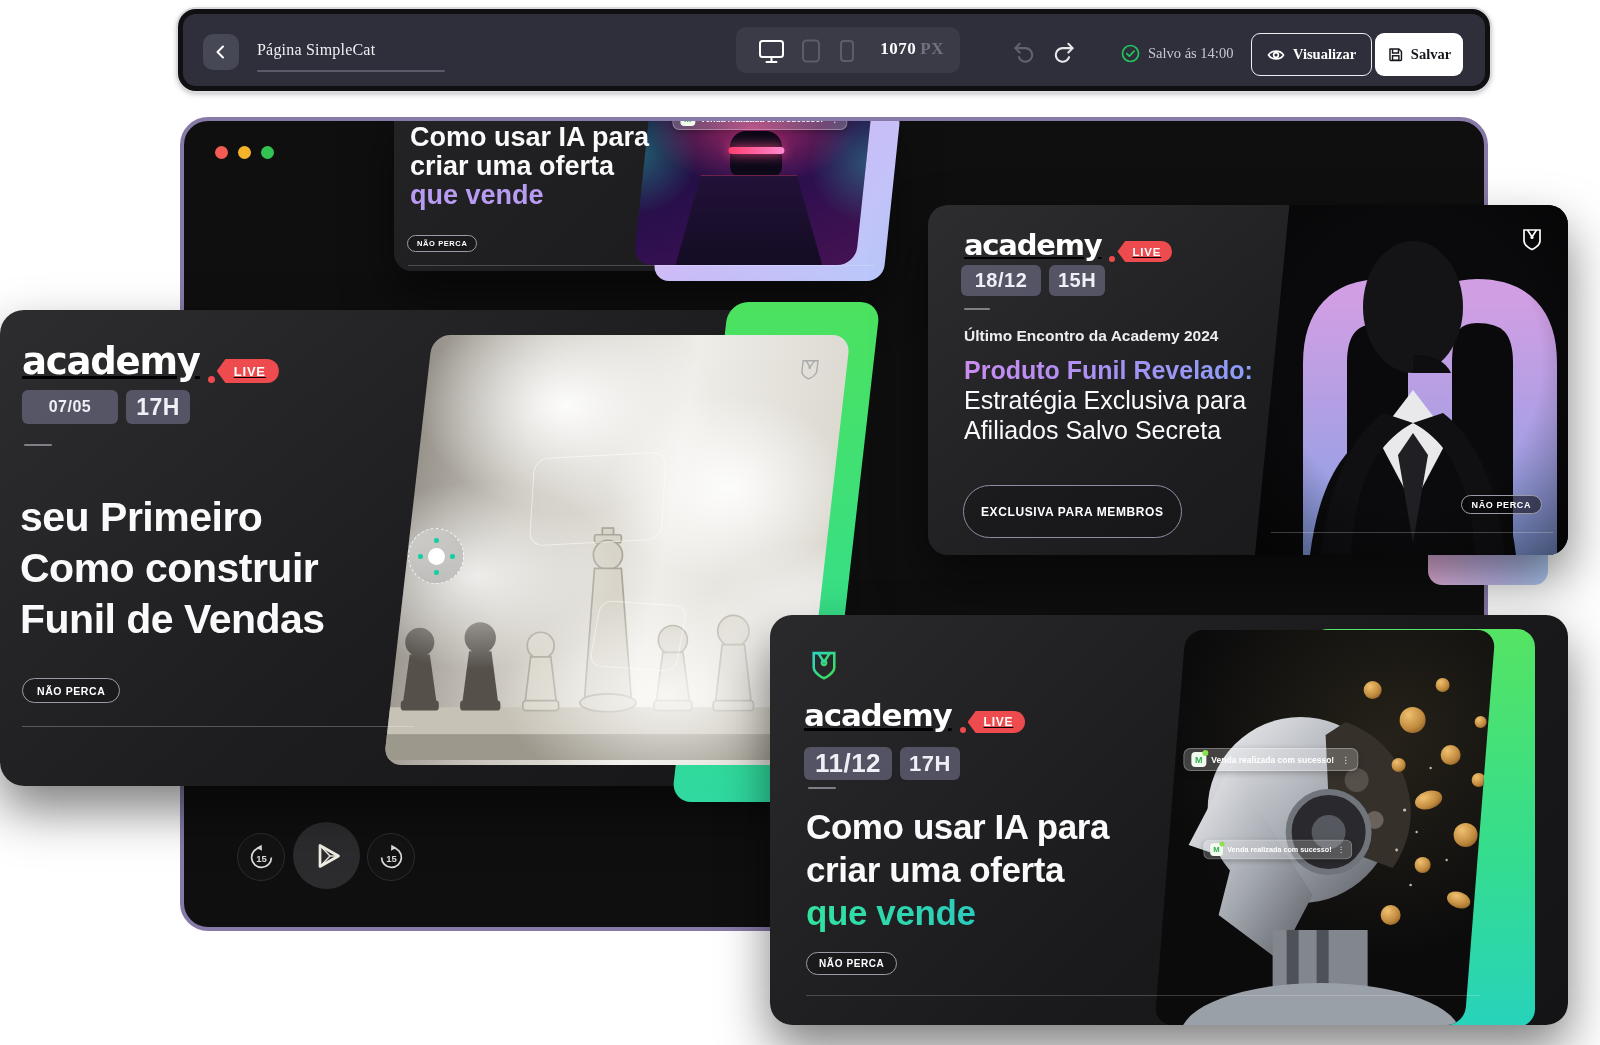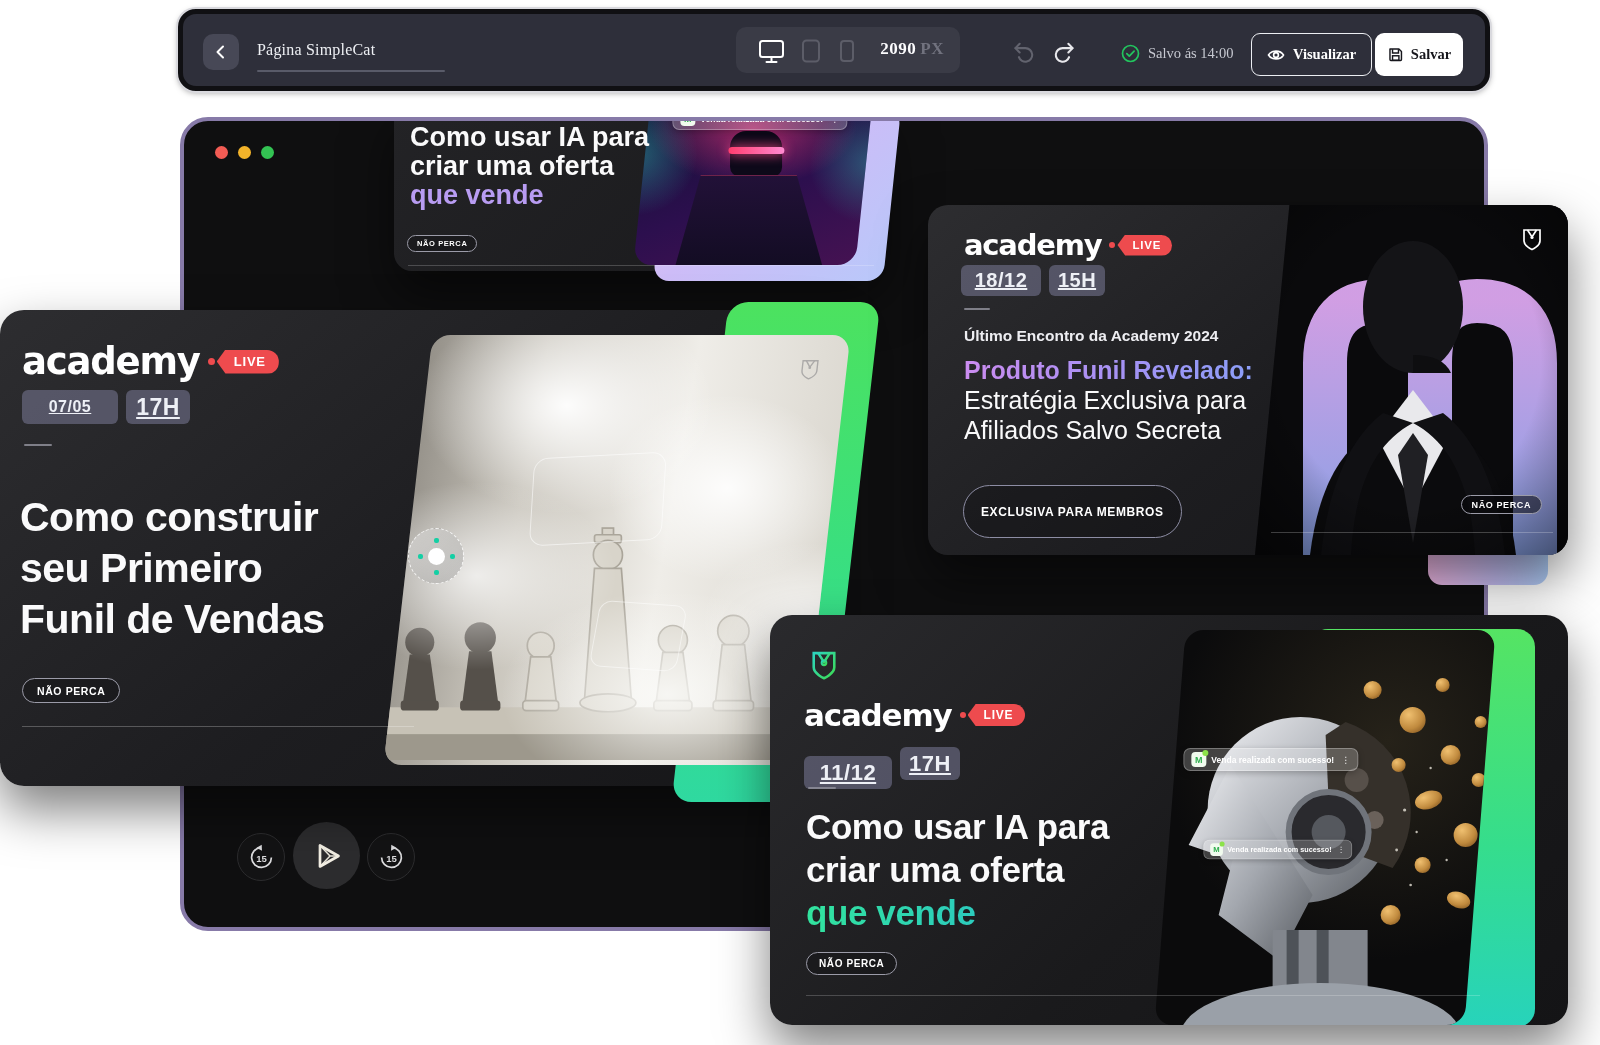--- a/index.html
+++ b/index.html
@@ -29,27 +29,27 @@
 
   
   .canvas{left:180px;top:117px;width:1308px;height:814px;background:#0f0f10;border:4px solid #877aa8;
     border-radius:28px;overflow:hidden;z-index:1;box-sizing:border-box;}
   .dot{width:13px;height:13px;border-radius:50%;}
   .traffic{left:31px;top:25px;display:flex;gap:10px;}
 
   
   .card{background:linear-gradient(140deg,#2d2d30 0%,#1d1d20 55%,#161618 100%);
     box-shadow:0 24px 50px rgba(0,0,0,.5);}
-  .brand-row{display:flex;align-items:center;}
+  .brand-row{display:flex;align-items:flex-end;text-decoration:underline;}
   .brand{color:#fff;font-weight:700;letter-spacing:-1.2px;font-family:"DejaVu Sans",sans-serif;}
   .live-dot{border-radius:50%;background:#ee4b4e;margin:0 2px 0 8px;}
   .live-pill{background:#ee4b4e;color:#fff;font-weight:800;letter-spacing:.8px;display:flex;align-items:center;justify-content:center;
     clip-path:polygon(14% 0,100% 0,100% 100%,14% 100%,0 50%);border-radius:4px 12px 12px 4px;}
   .chip{display:inline-flex;align-items:center;justify-content:center;background:rgba(122,122,152,.55);
-    color:#eef0f6;font-weight:700;border-radius:6px;letter-spacing:.5px;text-decoration:underline;}
+    color:#eef0f6;font-weight:700;border-radius:6px;letter-spacing:.5px;}
   .chips{display:flex;gap:8px;}
   .mini-rule{height:2px;background:#8e8e99;border-radius:2px;opacity:.85;}
   .tag{display:inline-flex;align-items:center;justify-content:center;border:1.3px solid #9b9ba8;color:#fff;
     border-radius:999px;font-weight:700;letter-spacing:.6px;background:rgba(18,18,20,.4);white-space:nowrap;}
   .rule{height:1px;background:rgba(255,255,255,.25);}
   .title-w{color:#fafafb;font-weight:600;}
   .skewbox{overflow:hidden;border-radius:18px;}
   .grad-text{-webkit-background-clip:text;background-clip:text;color:transparent;}
 
   
@@ -100,21 +100,21 @@
         <svg width="22" height="26" viewBox="0 0 22 26">
             <rect x="3" y="2.5" width="16" height="21" rx="3.5" fill="none" stroke="#5c5d68" stroke-width="2"></rect>
           </svg>
       </button>
       <button class="dev-icn" style="left:96px;">
         <svg width="18" height="26" viewBox="0 0 18 26">
             <rect x="3" y="3" width="12" height="20" rx="3" fill="none" stroke="#5c5d68" stroke-width="2"></rect>
           </svg>
       </button>
       <div class="vp">
-        <span>2090</span><span class="unit">PX</span>
+        <span>1070</span><span class="unit">PX</span>
       </div>
     </div>
 
     <button class="tb icon-btn" style="left:826px;top:24px;">
       <span>
         <svg width="26" height="26" viewBox="0 0 24 24">
             <path d="M8 3.5 L4 7.5 L8 11.5" fill="none" stroke="#62636e" stroke-width="1.9" stroke-linecap="round" stroke-linejoin="round"></path>
             <path d="M4.3 7.5 h9 a6.3 6.3 0 1 1 -6 8.3" fill="none" stroke="#62636e" stroke-width="1.9" stroke-linecap="round"></path>
           </svg>
       </span>
@@ -311,22 +311,22 @@
       <span class="brand" style="font-size:37px;">academy</span>
       <span class="live-dot" style="width:7px;height:7px;"></span>
       <span class="live-pill" style="height:24px;font-size:13px;padding:0 13px 0 17px;">LIVE</span>
     </div>
     <div class="abs chips" style="left:22px;top:80px;z-index:3;">
       <span class="chip" style="width:96px;height:34px;font-size:16px;">07/05</span>
       <span class="chip" style="width:64px;height:34px;font-size:23px;">17H</span>
     </div>
     <div class="abs mini-rule" style="left:24px;top:134px;width:28px;z-index:3;"></div>
     <div class="abs title-w" style="left:20px;top:182px;font-size:41px;line-height:51px;letter-spacing:-.5px;z-index:3;">
+      <div>seu Primeiro</div>
       <div>Como construir</div>
-      <div>seu Primeiro</div>
       <div>Funil de Vendas</div>
     </div>
     <div class="abs tag" style="left:22px;top:368px;height:23px;padding:0 14px;font-size:10.5px;z-index:3;">NÃO PERCA</div>
     <div class="abs rule" style="left:22px;top:416px;width:392px;z-index:3;"></div>
 
     <div class="abs hotspot" style="left:408px;top:218px;z-index:5;">
       <div class="hs-core">
         <span class="hs-dot" style="left:6px;top:-10px;"></span>
         <span class="hs-dot" style="left:6px;bottom:-10px;"></span>
         <span class="hs-dot" style="left:-10px;top:6px;"></span>
@@ -480,21 +480,21 @@
         <path d="M9.5 4 L14 11 L18.5 4" fill="none" stroke="url(#gs)" stroke-width="2"></path>
         <circle cx="14" cy="11.5" r="1.8" fill="none" stroke="url(#gs)" stroke-width="1.6"></circle>
       </svg>
     </div>
     <div class="abs brand-row" style="left:34px;top:82px;z-index:3;">
       <span class="brand" style="font-size:31px;">academy</span>
       <span class="live-dot" style="width:6px;height:6px;"></span>
       <span class="live-pill" style="height:22px;font-size:12px;padding:0 12px 0 16px;">LIVE</span>
     </div>
     <div class="abs chips" style="left:34px;top:132px;z-index:3;">
-      <span class="chip" style="width:88px;height:33px;font-size:22px;margin-top:9px;">11/12</span>
+      <span class="chip" style="width:88px;height:33px;font-size:26px;">11/12</span>
       <span class="chip" style="width:60px;height:33px;font-size:22px;">17H</span>
     </div>
     <div class="abs mini-rule" style="left:38px;top:172px;width:28px;z-index:3;"></div>
     <div class="abs title-w" style="left:36px;top:190px;font-size:35px;line-height:43px;letter-spacing:-.4px;z-index:3;">
       <div>Como usar IA para</div>
       <div>criar uma oferta</div>
       <div class="grad-text" style="background-image:linear-gradient(90deg,#32e39e,#27b9d6);">que vende</div>
     </div>
     <div class="abs tag" style="left:36px;top:337px;height:21px;padding:0 12px;font-size:10px;z-index:3;">NÃO PERCA</div>
     <div class="abs rule" style="left:36px;top:380px;width:674px;z-index:3;opacity:.8;"></div>

